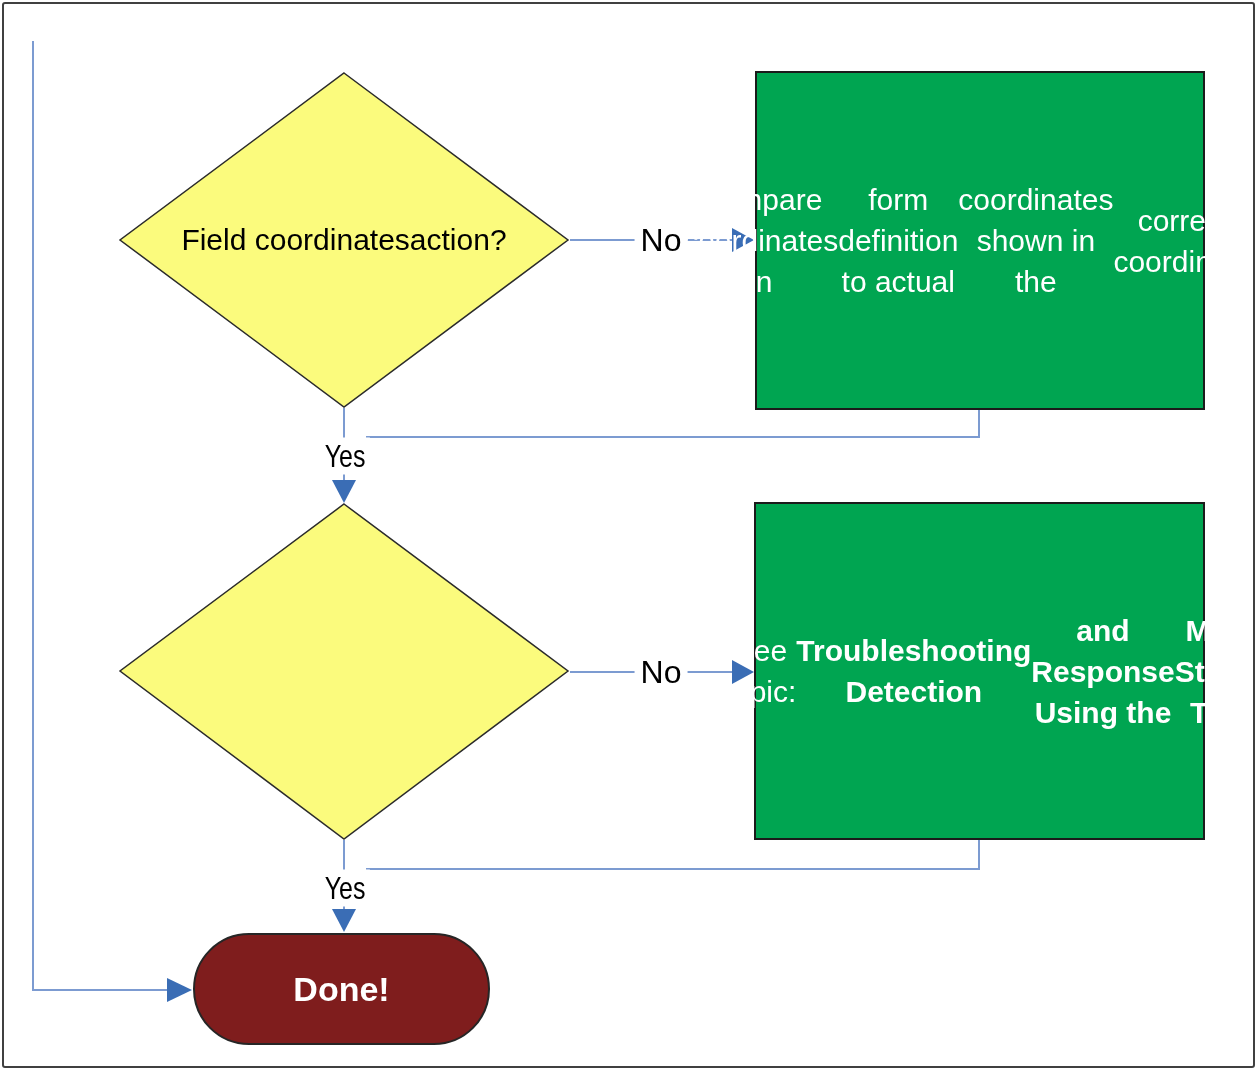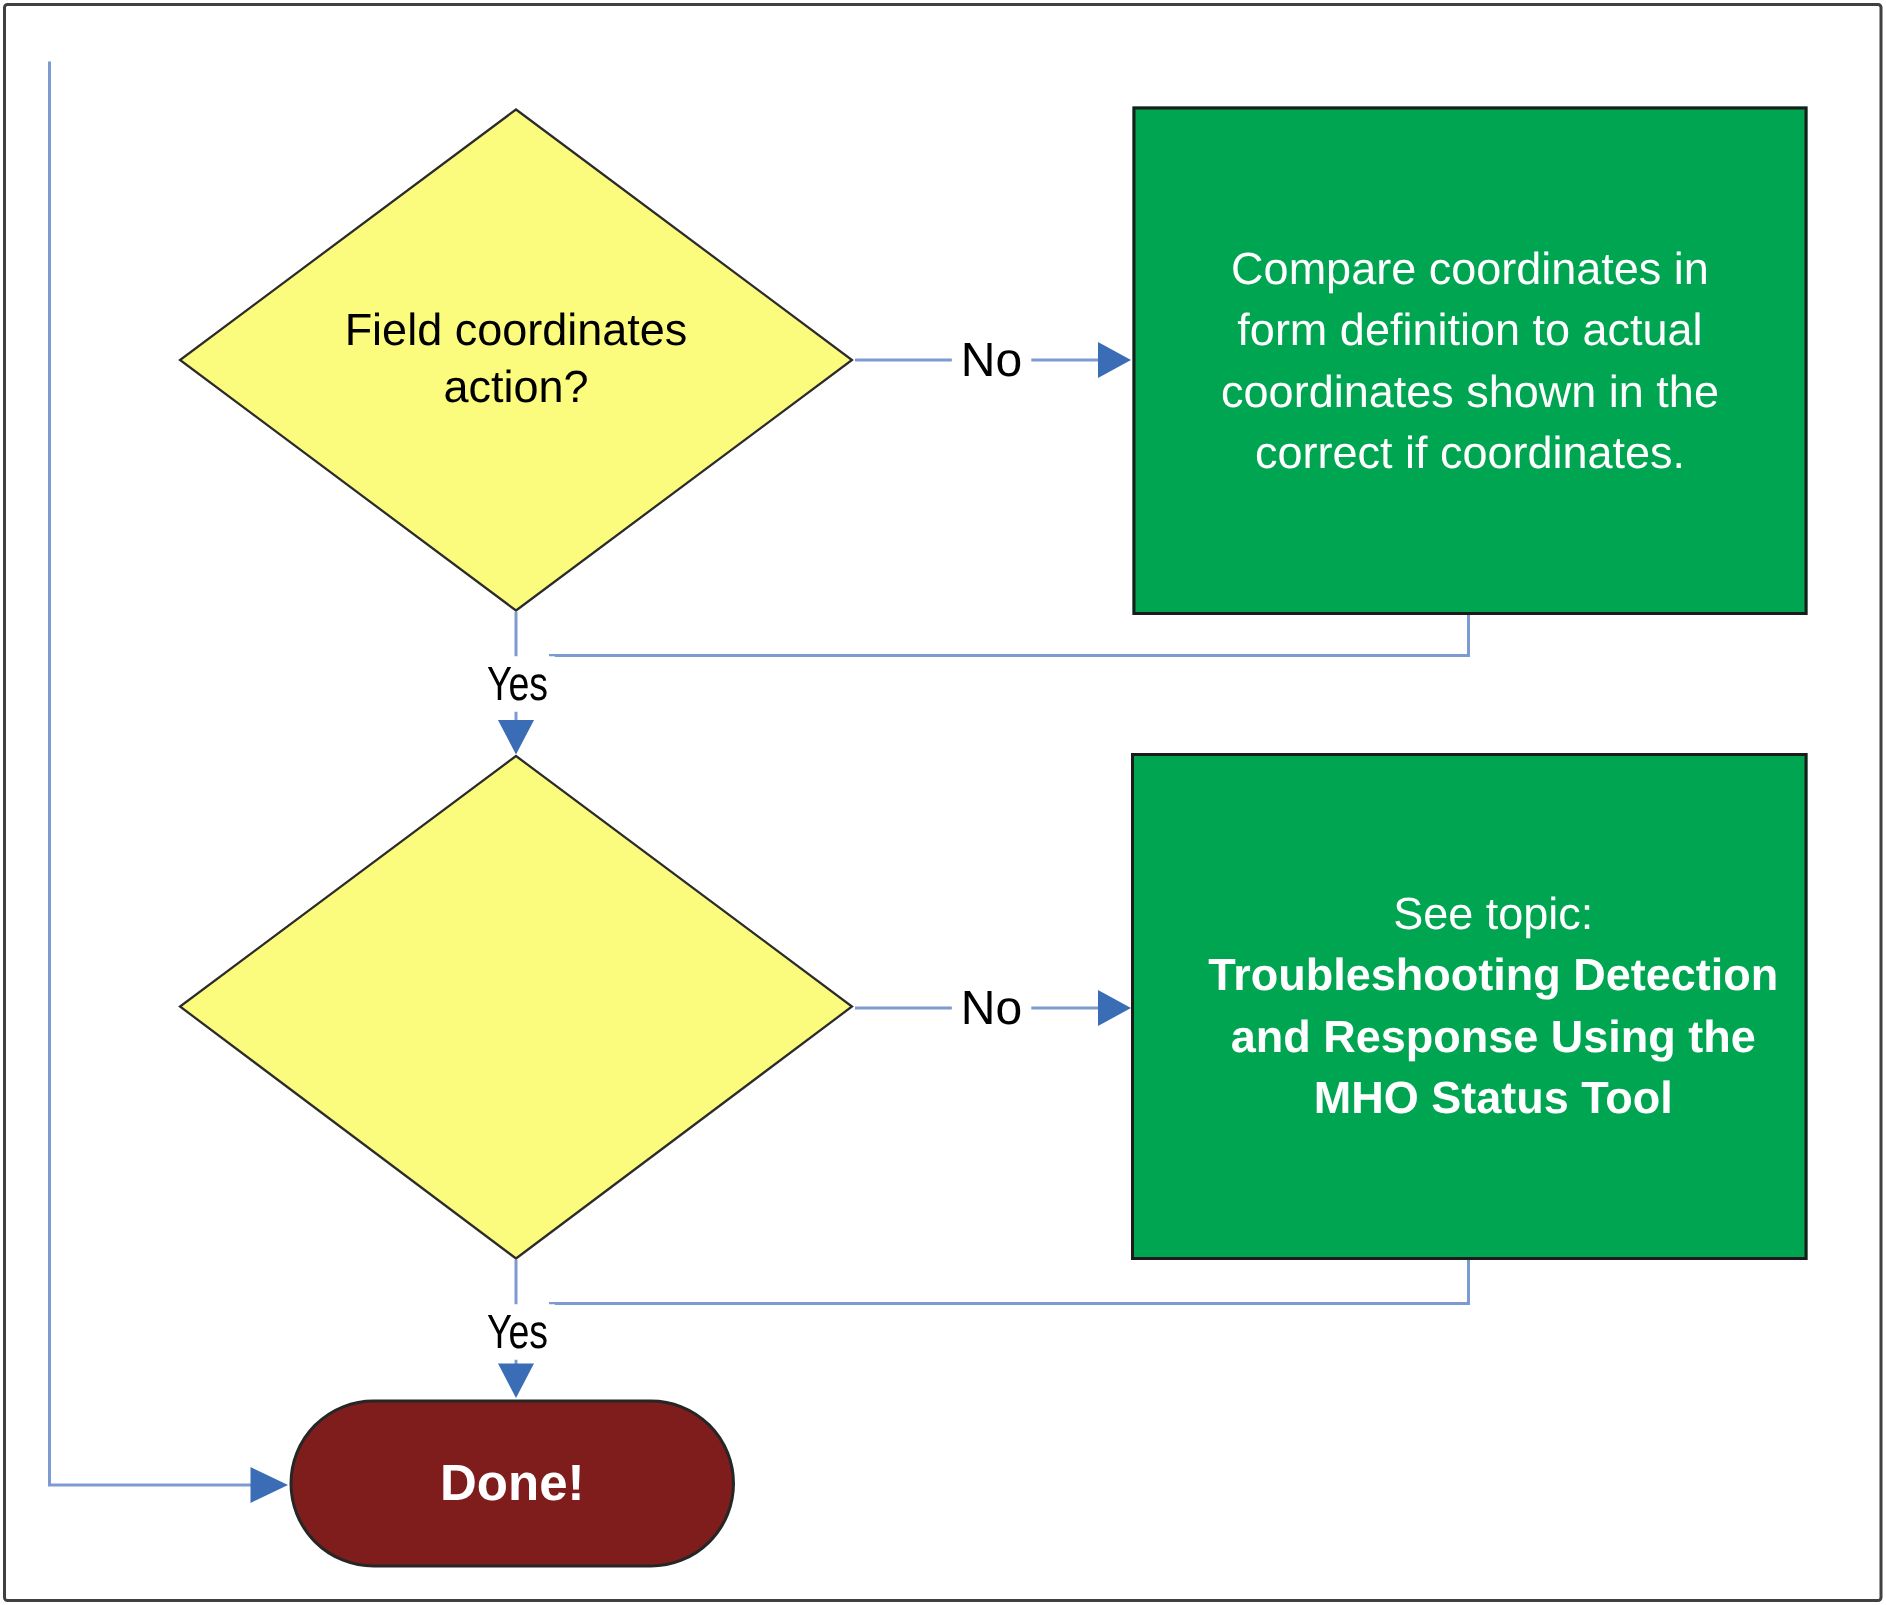--- a/index.html
+++ b/index.html
@@ -12,27 +12,27 @@
     border:2px solid #404040; border-radius:3px; pointer-events:none;
   }
   .connectors { position:absolute; left:0; top:0; width:1257px; height:1070px; }
 
   .diamond-wrap { position:absolute; }
   #decision1 { left:118px; top:72px;  width:452px; height:336px; }
   #decision2 { left:118px; top:503px; width:452px; height:337px; }
   .diamond-wrap svg { position:absolute; left:0; top:0; width:100%; height:100%; }
   .diamond-text {
     position:absolute; left:8%; top:0; width:84%; height:100%;
-    display:flex; flex-direction:column; align-items:center; justify-content:center;
+    display:flex; flex-direction:row; align-items:center; justify-content:center;
     text-align:center; color:#000; font-size:30px; line-height:38px;
   }
 
   .process {
     position:absolute; box-sizing:border-box; background:#00A551; border:2px solid #1b1b1b;
-    display:flex; flex-direction:column; align-items:center; justify-content:center;
+    display:flex; align-items:center; justify-content:center;
     text-align:center; color:#ffffff; font-size:30px; line-height:41px;
   }
   #process1 { left:755px; top:71px;  width:450px; height:339px; }
   #process2 { left:754px; top:502px; width:451px; height:338px;padding-left:32px; }
   .process .line { display:block; }
   .process .bold { font-weight:bold; }
 
   .terminator {
     position:absolute; box-sizing:border-box;
     left:193px; top:933px; width:297px; height:112px;

